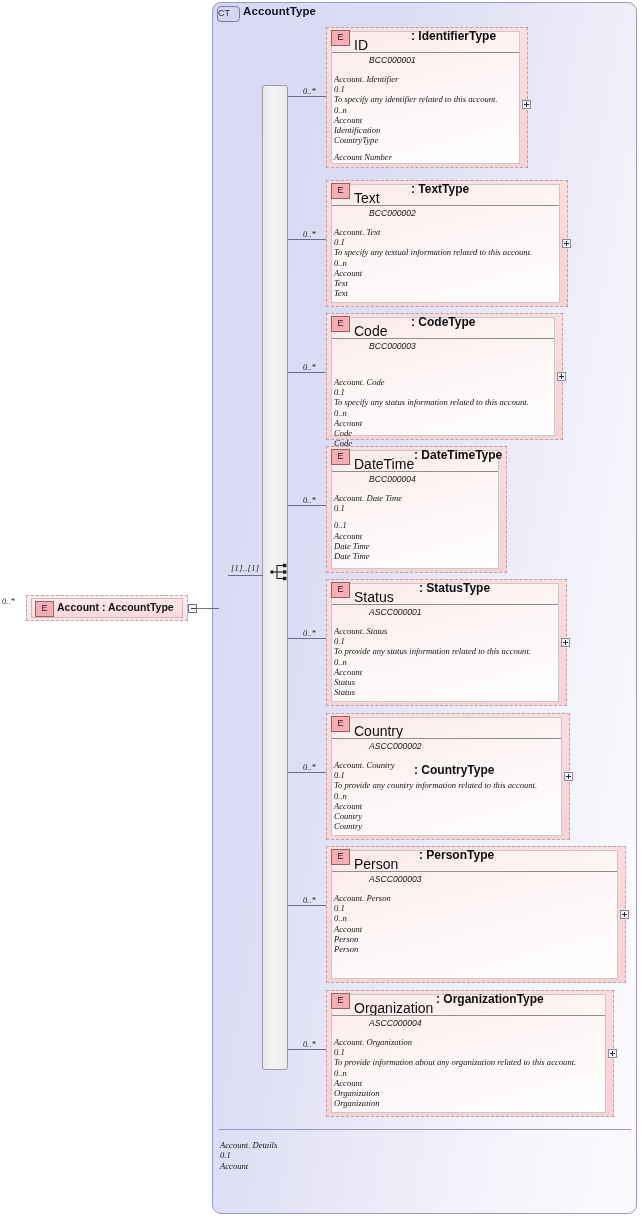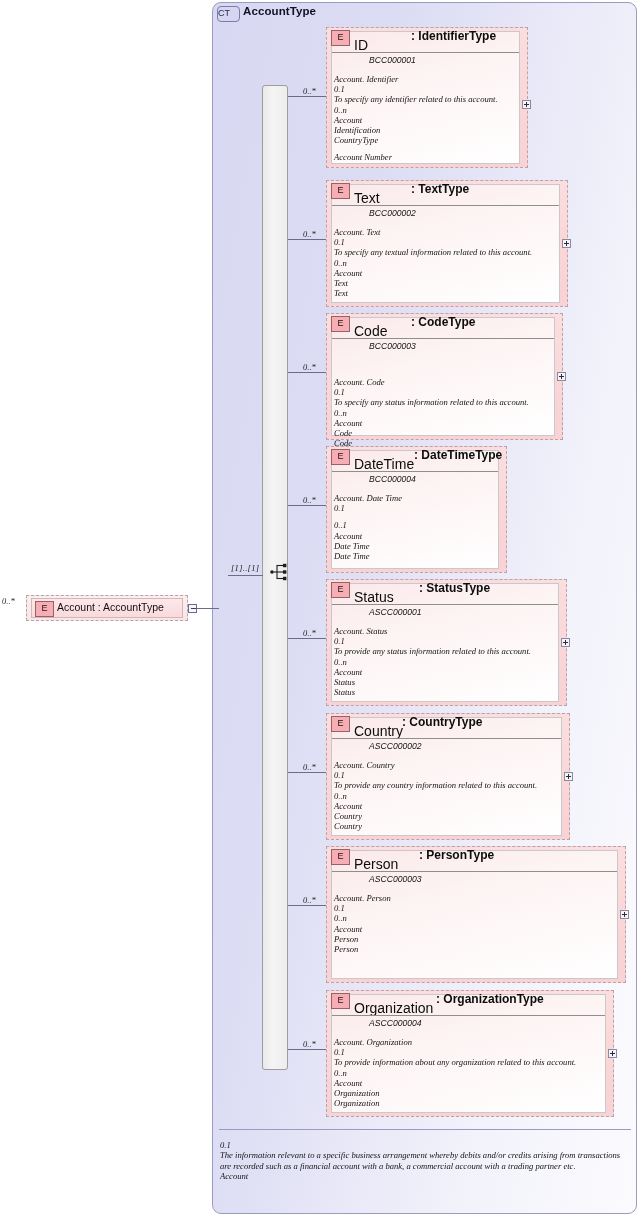--- a/index.html
+++ b/index.html
@@ -50,21 +50,21 @@
     position:absolute;left:31px;top:598px;width:152px;height:20px;
     background:linear-gradient(180deg,#fde9ea 0%,#fad9dc 100%);
     border:1px solid #d6b4b9;box-sizing:border-box;
   }
   .root-e-badge{
     position:absolute;left:35px;top:601px;width:17px;height:14px;
     background:#f5aeb4;border:1px solid #9b5f66;
     font-size:9px;line-height:13px;text-align:center;color:#2a1013;
   }
   .root-label{
-    position:absolute;left:57px;top:601px;font-size:10.5px;font-weight:normal;color:#111;
+    position:absolute;left:57px;top:601px;font-size:10.5px;font-weight:bold;color:#111;
   }
   .root-occurs{
     position:absolute;left:2px;top:596px;font-size:8.5px;font-style:italic;
     color:#1b1b1b;font-family:"Liberation Serif", serif;
   }
   .root-stub{
     position:absolute;left:188px;top:604px;width:9px;height:9px;
     border:1px solid #6b6b8d;background:#f6f6fb;box-sizing:border-box;
   }
   .root-stub:after{content:"";position:absolute;left:1.5px;top:3px;width:5px;height:1px;background:#3a3a5a;}
@@ -277,21 +277,21 @@
     <div class="plus" style="left:235px;top:59px;"></div>
   </div>
 
   <div class="conn" style="left:288px;top:772px;width:38px;"></div>
   <div class="card" style="left:303px;top:762px;">0..*</div>
   <div class="node" style="left:326px;top:713px;width:244px;height:127px;">
     <div class="dashed"></div>
     <div class="solid" style="width:231px;height:119px;"></div>
     <div class="e-badge">E</div>
     <div class="nm">Country</div>
-    <div class="tp" style="left:76px;">: CountryType</div>
+    <div class="tp" style="left:88px;margin-top:48px;">: CountryType</div>
     <div class="rule" style="top:25px;width:229px;"></div>
     <div class="code" style="top:28px;">ASCC000002</div>
     <div class="doc" style="top:47px;width:227px;">
       <div>Account. Country</div>
       <div>0.1</div>
       <div class="wrap">To provide any country information related to this account.</div>
       <div>0..n</div>
       <div>Account</div>
       <div>Country</div>
       <div>Country</div>
@@ -338,18 +338,18 @@
       <div>Account</div>
       <div>Organization</div>
       <div>Organization</div>
     </div>
     <div class="plus" style="left:282px;top:59px;"></div>
   </div>
 
   <div class="foot-rule"></div>
   <div class="foot">
     <div class="spacer"></div>
+    <div>Account. Details</div>
     <div>0.1</div>
-    <div class="wrap">The information relevant to a specific business arrangement whereby debits and/or credits arising from transactions are recorded such as a financial account with a bank, a commercial account with a trading partner etc.</div>
     <div>Account</div>
   </div>
 
 </div>
 
 </body></html>

